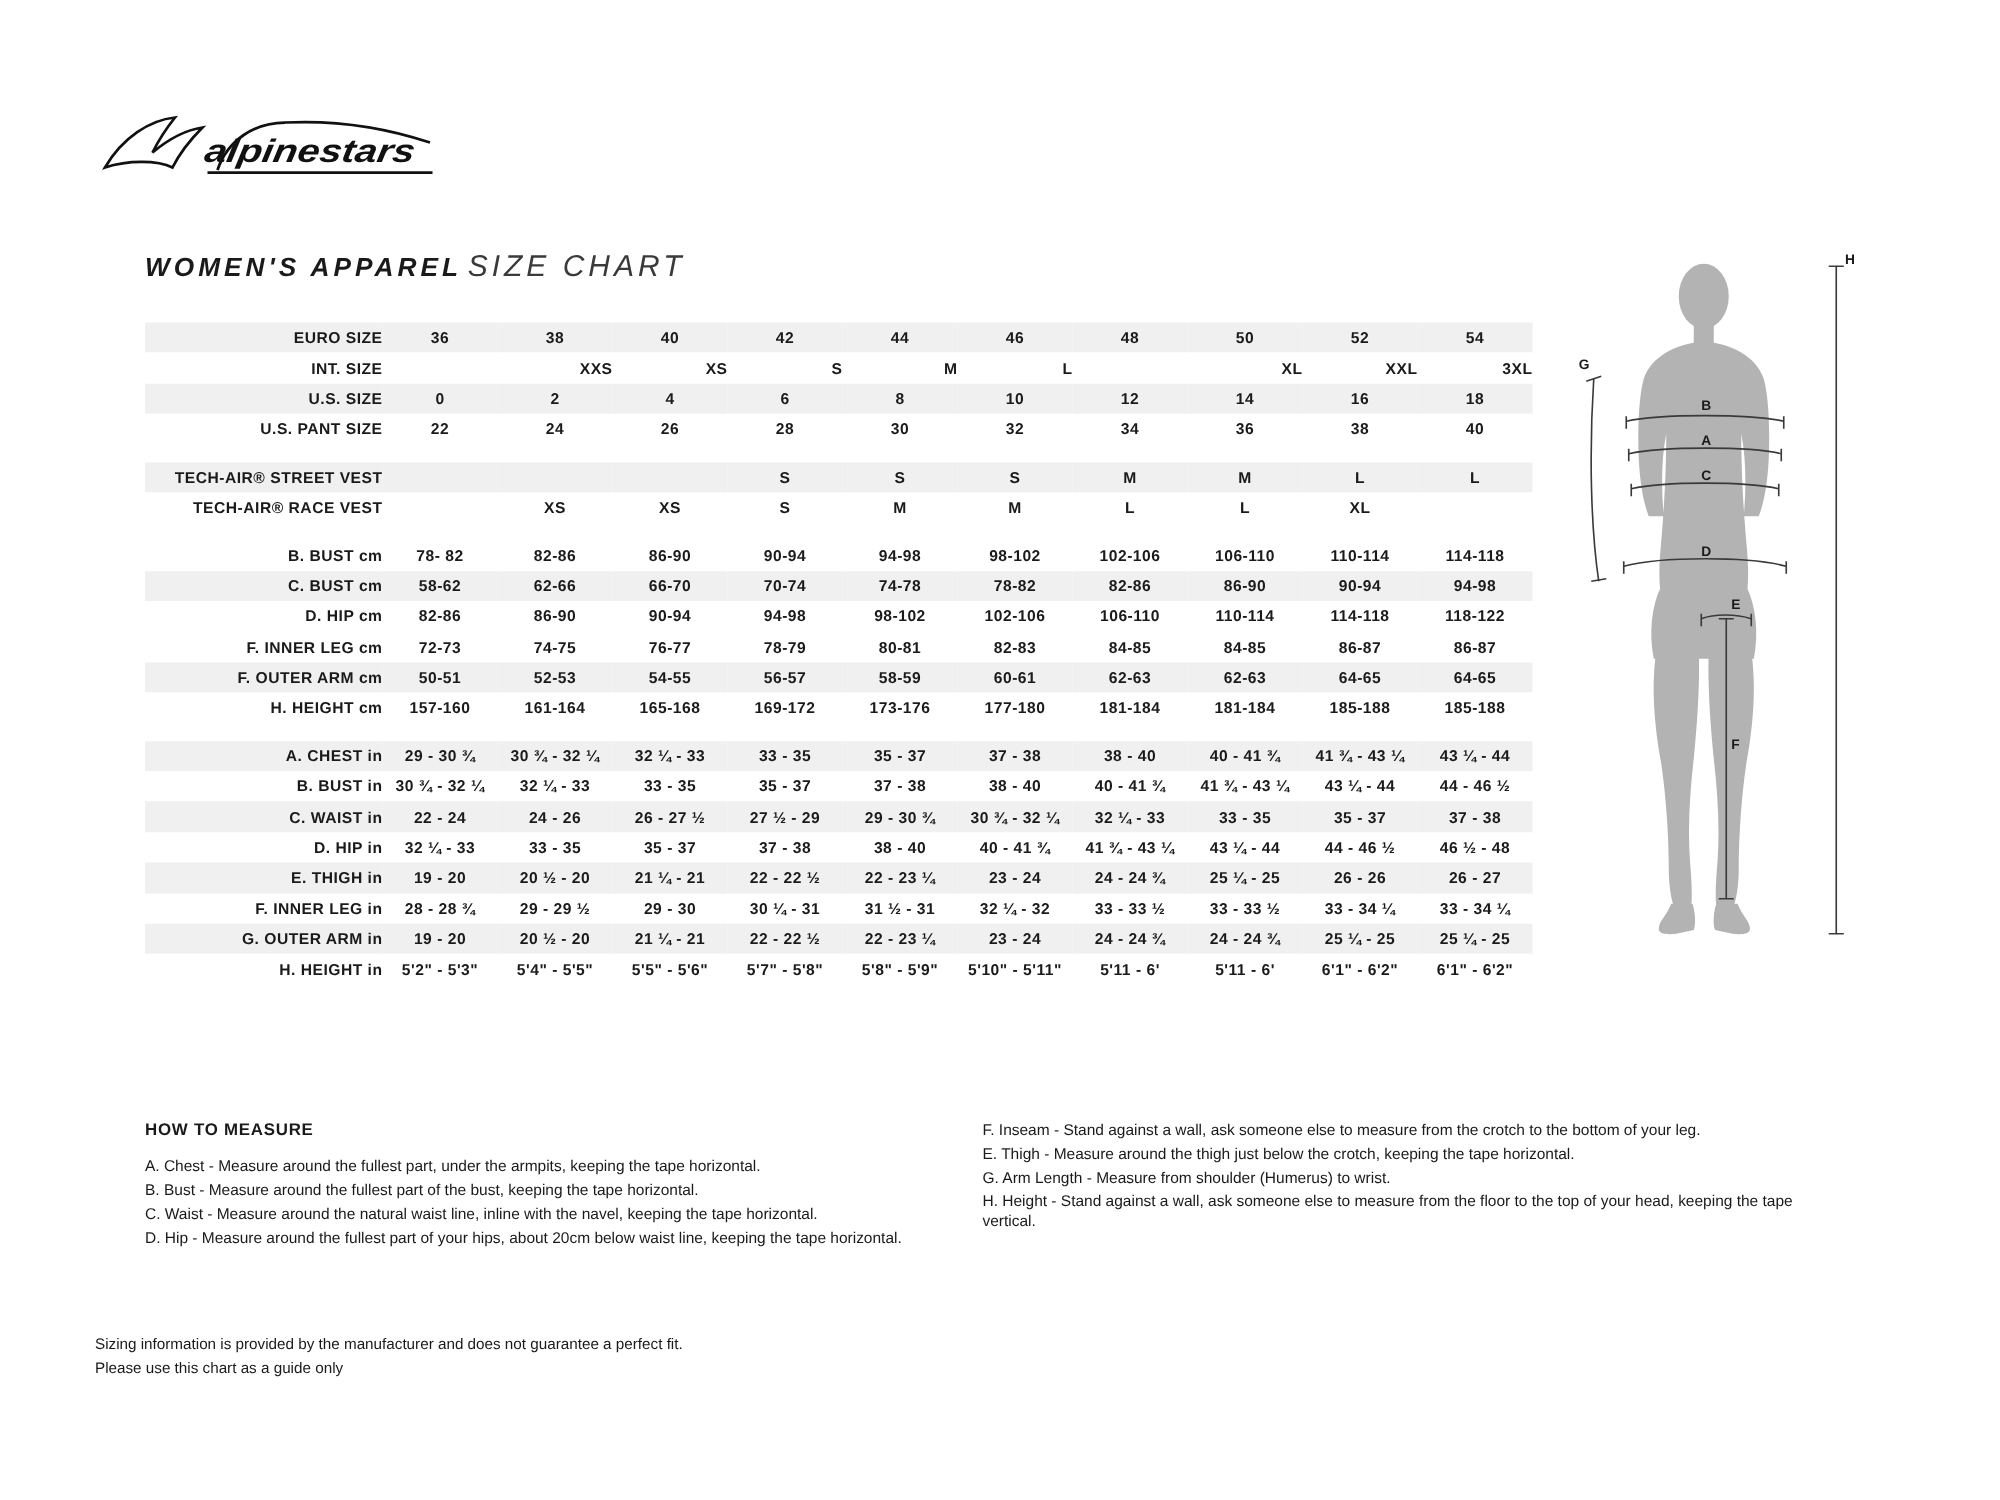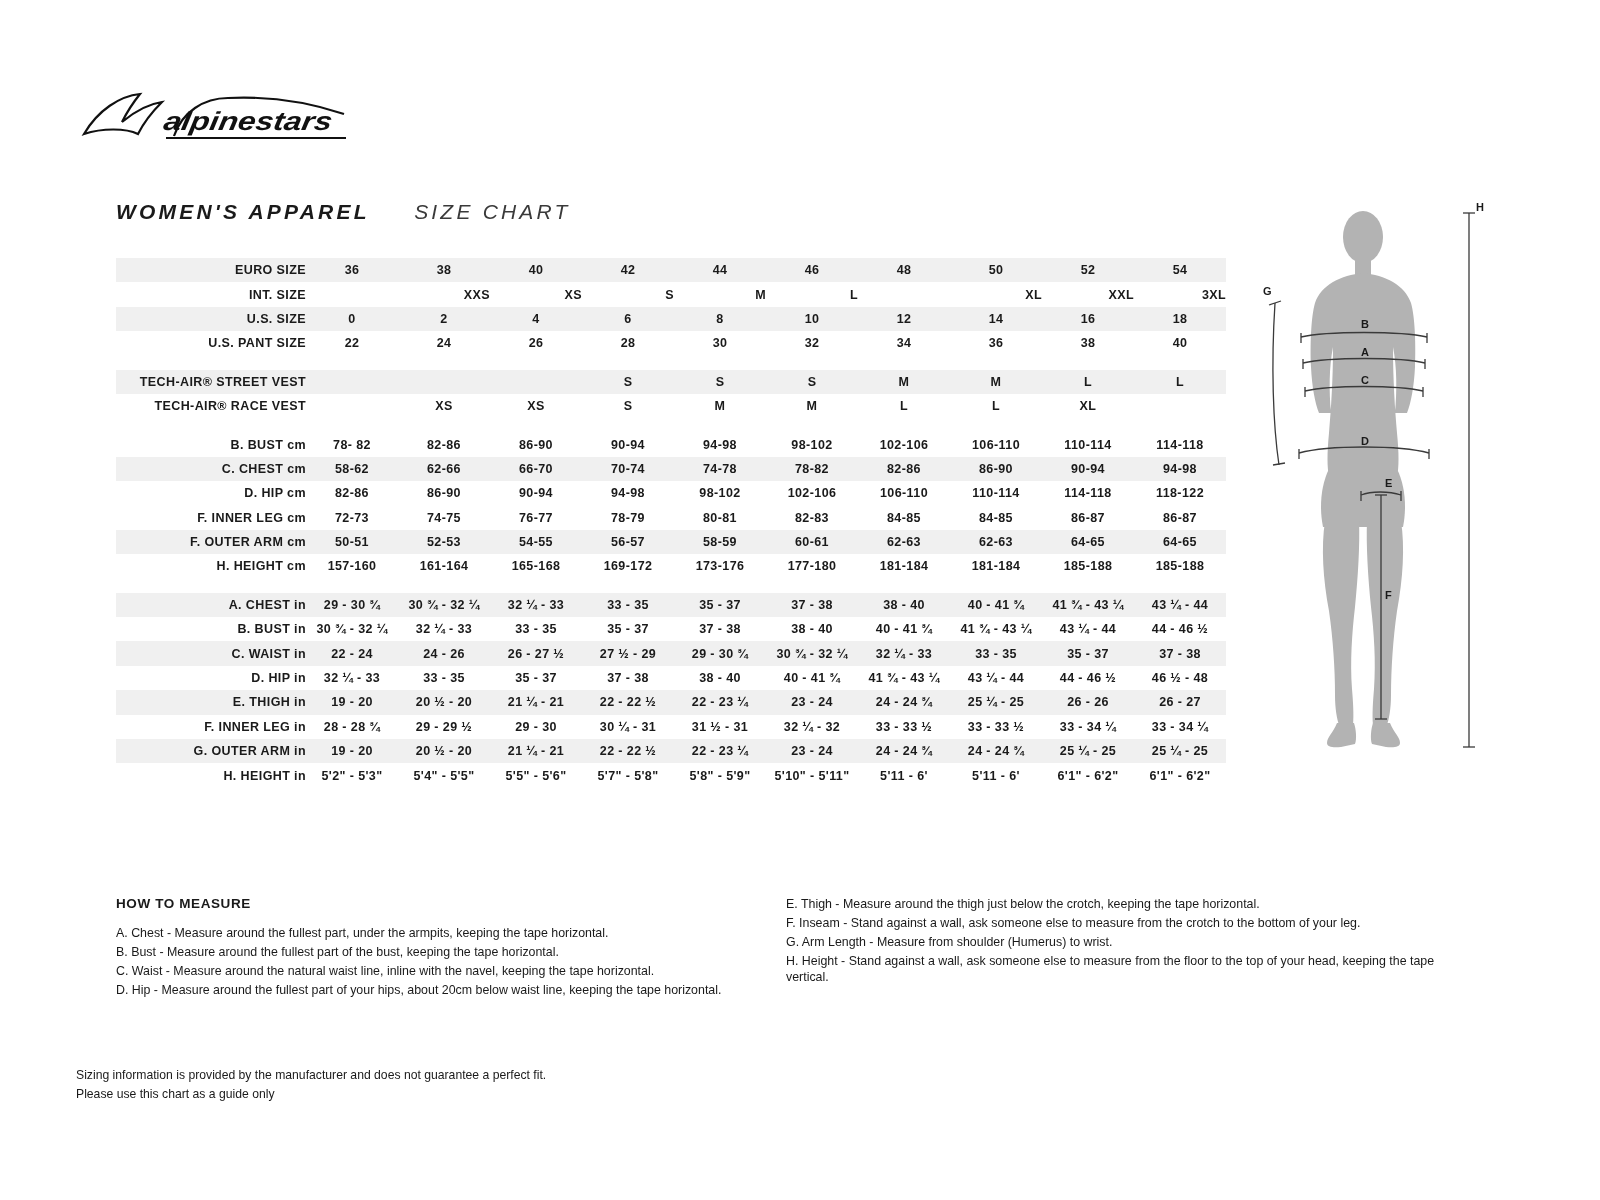--- a/index.html
+++ b/index.html
@@ -37,25 +37,24 @@
     white-space: nowrap;
   }
   .title-bold {
     font-weight: bold;
     font-size: 21px;
     letter-spacing: 3.2px;
     font-style: italic;
   }
   .title-light {
     font-weight: normal;
-    font-size: 21px;
+    font-size: 24px;
     letter-spacing: 3.2px;
     font-style: italic;
     color: #3a3a3a;
-    margin-left: 40px;
   }
 
   
   .table-wrap {
     position: absolute;
     left: 116px;
     top: 258px;
     width: 1110px;
   }
   table.size {
@@ -270,21 +269,21 @@
             <td class="val">86-90</td>
             <td class="val">90-94</td>
             <td class="val">94-98</td>
             <td class="val">98-102</td>
             <td class="val">102-106</td>
             <td class="val">106-110</td>
             <td class="val">110-114</td>
             <td class="val">114-118</td>
           </tr>
           <tr class="band">
-            <td class="label">C. CHEST cm</td>
+            <td class="label">C. BUST cm</td>
             <td class="val">58-62</td>
             <td class="val">62-66</td>
             <td class="val">66-70</td>
             <td class="val">70-74</td>
             <td class="val">74-78</td>
             <td class="val">78-82</td>
             <td class="val">82-86</td>
             <td class="val">86-90</td>
             <td class="val">90-94</td>
             <td class="val">94-98</td>
@@ -454,22 +453,22 @@
 
   <div class="howto">
     <h3>HOW TO MEASURE</h3>
     <p>A. Chest - Measure around the fullest part, under the armpits, keeping the tape horizontal.</p>
     <p>B. Bust - Measure around the fullest part of the bust, keeping the tape horizontal.</p>
     <p>C. Waist - Measure around the natural waist line, inline with the navel, keeping the tape horizontal.</p>
     <p>D. Hip - Measure around the fullest part of your hips, about 20cm below waist line, keeping the tape horizontal.</p>
   </div>
 
   <div class="howto-right">
+    <p>F. Inseam - Stand against a wall, ask someone else to measure from the crotch to the bottom of your leg.</p>
     <p>E. Thigh - Measure around the thigh just below the crotch, keeping the tape horizontal.</p>
-    <p>F. Inseam - Stand against a wall, ask someone else to measure from the crotch to the bottom of your leg.</p>
     <p>G. Arm Length - Measure from shoulder (Humerus) to wrist.</p>
     <p>H. Height - Stand against a wall, ask someone else to measure from the floor to the top of your head, keeping the tape vertical.</p>
   </div>
 
   <div class="footer">
     <div>Sizing information is provided by the manufacturer and does not guarantee a perfect fit.</div>
     <div>Please use this chart as a guide only</div>
   </div>
 
   <div class="figure">

